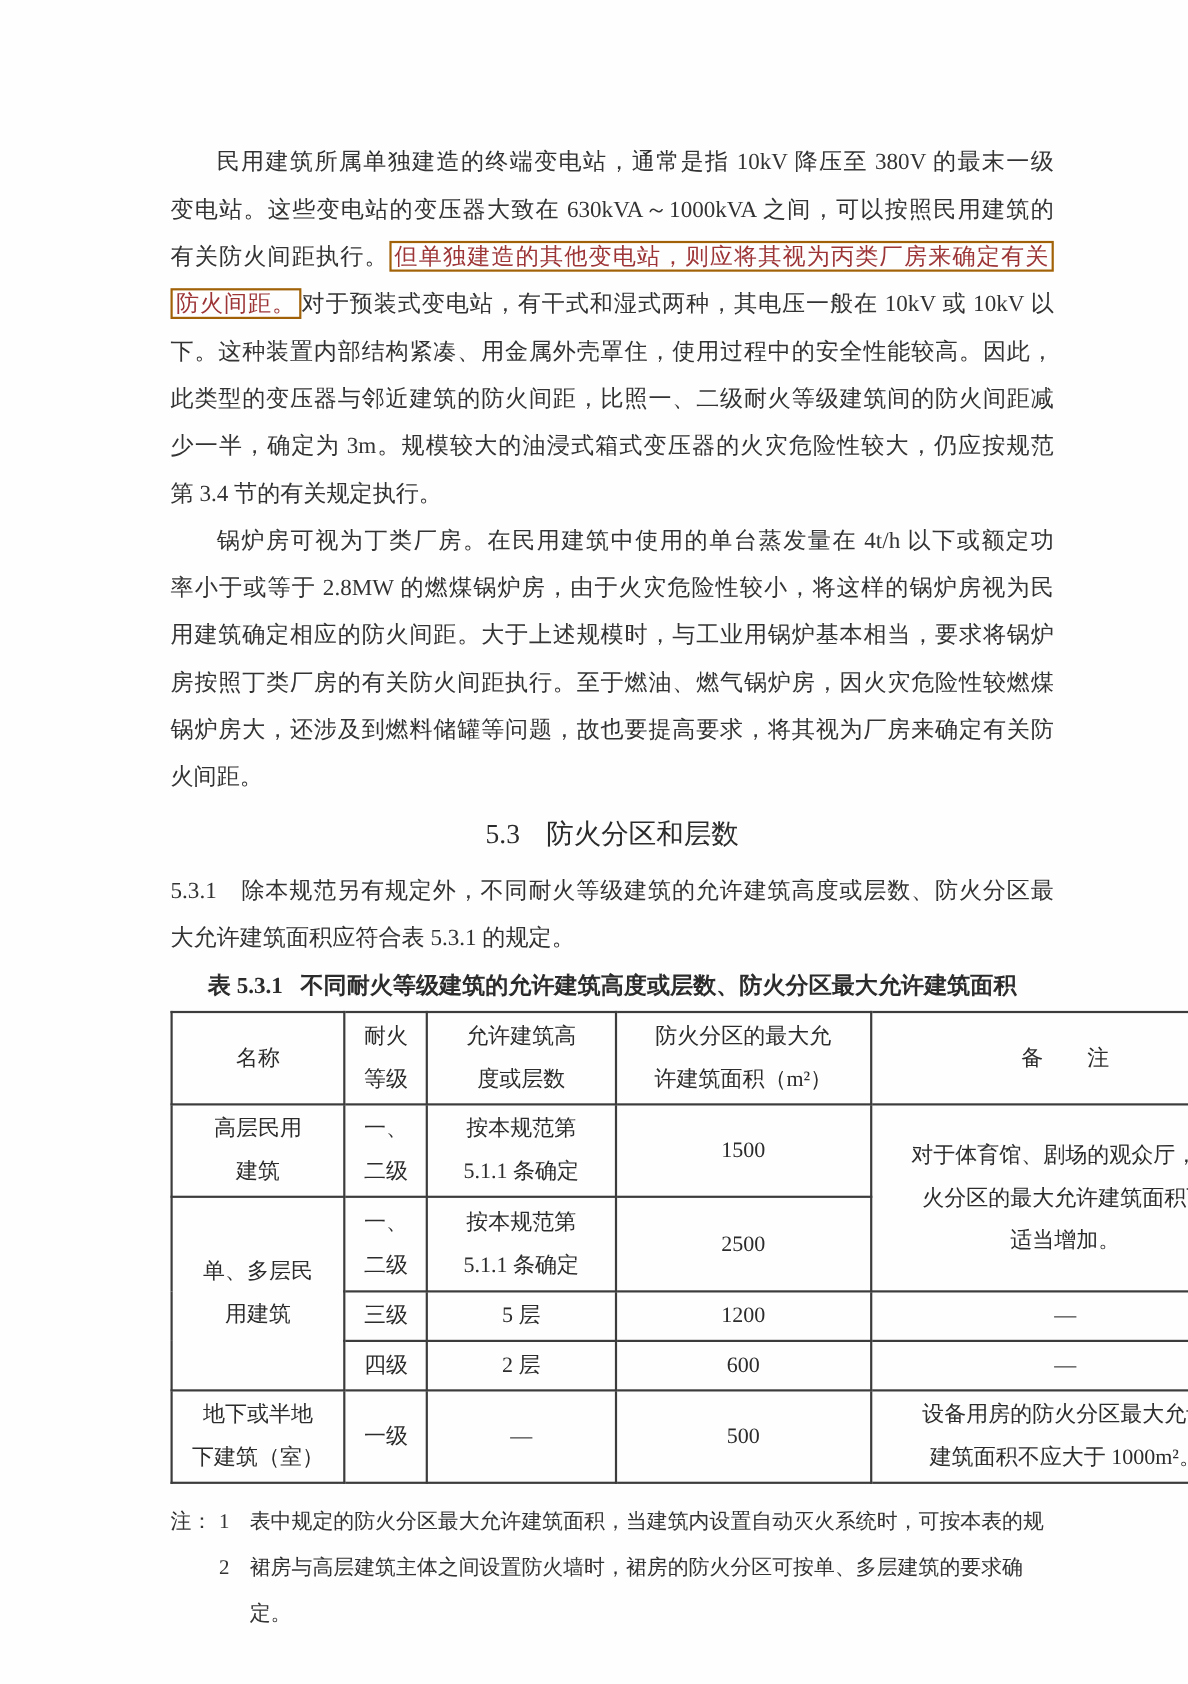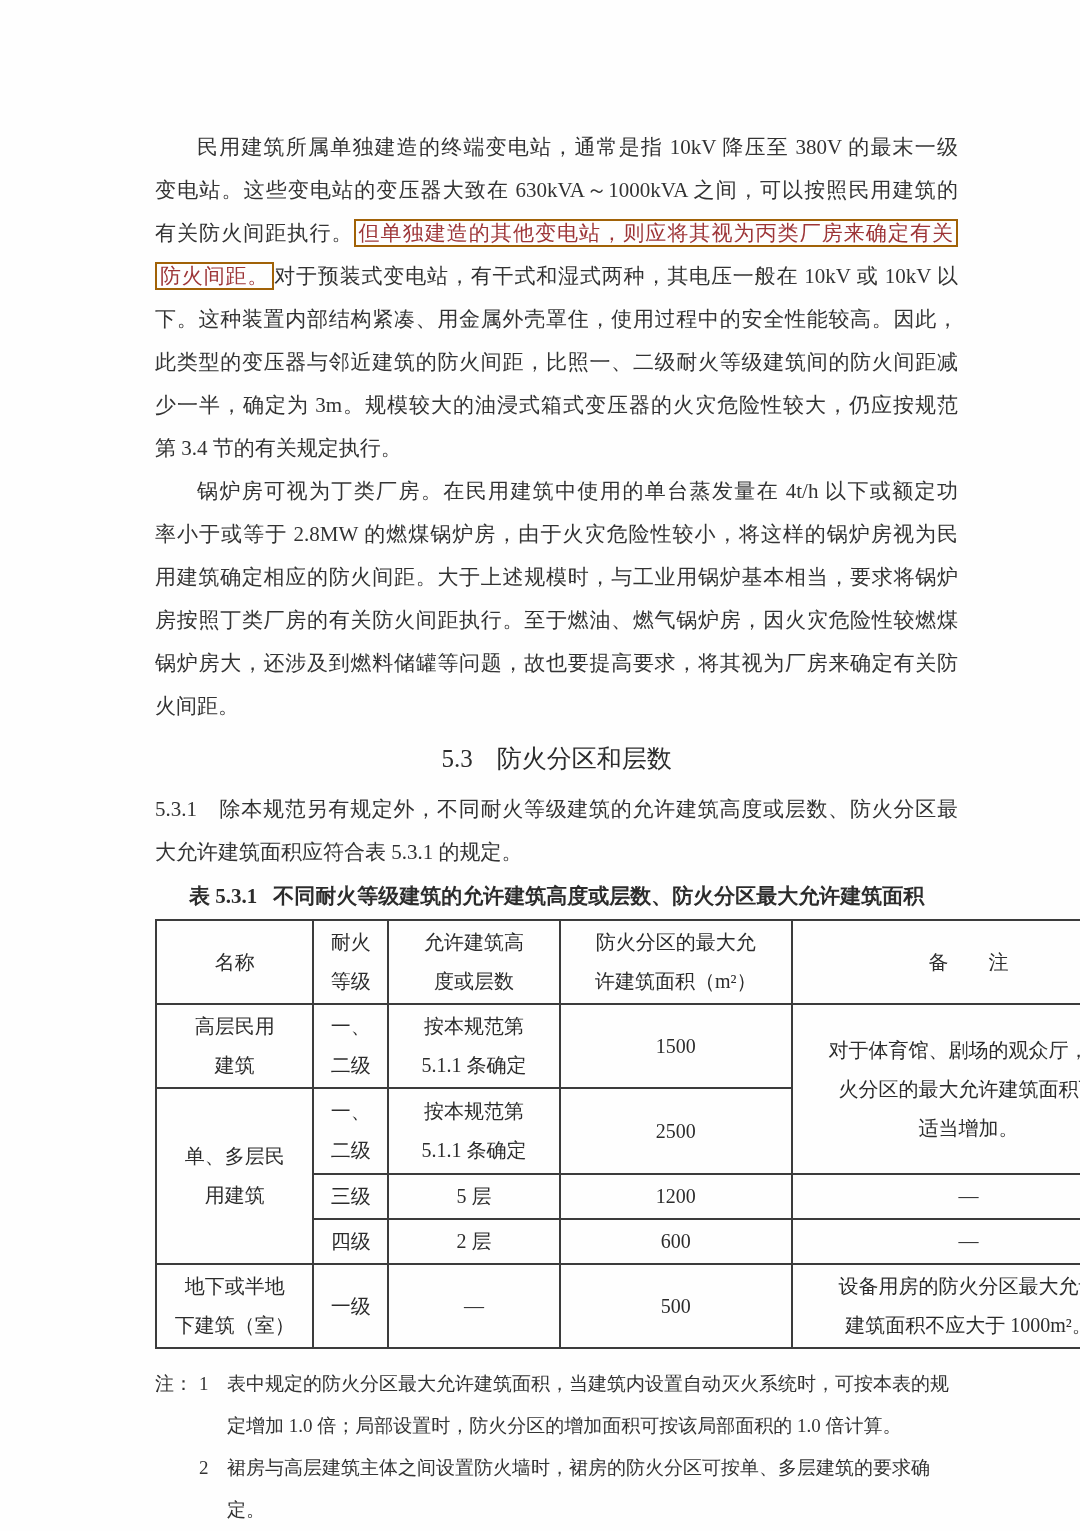--- a/index.html
+++ b/index.html
@@ -183,23 +183,18 @@
   </table>
 
   <div class="notes" id="notes">
       <div class="note-row">
         <span class="note-label">注：</span>
         <span class="note-num">1</span>
         <span class="note-text">表中规定的防火分区最大允许建筑面积，当建筑内设置自动灭火系统时，可按本表的规</span>
       </div>
       <div class="note-row">
         <span class="note-label"></span>
-        <span class="note-num"></span>
-        <span class="note-text">定增加 1.0 倍；局部设置时，防火分区的增加面积可按该局部面积的 1.0 倍计算。</span>
-      </div>
-      <div class="note-row">
-        <span class="note-label"></span>
         <span class="note-num">2</span>
         <span class="note-text">裙房与高层建筑主体之间设置防火墙时，裙房的防火分区可按单、多层建筑的要求确定。</span>
       </div>
     </div>
 
 </div>
 
 </body></html>

